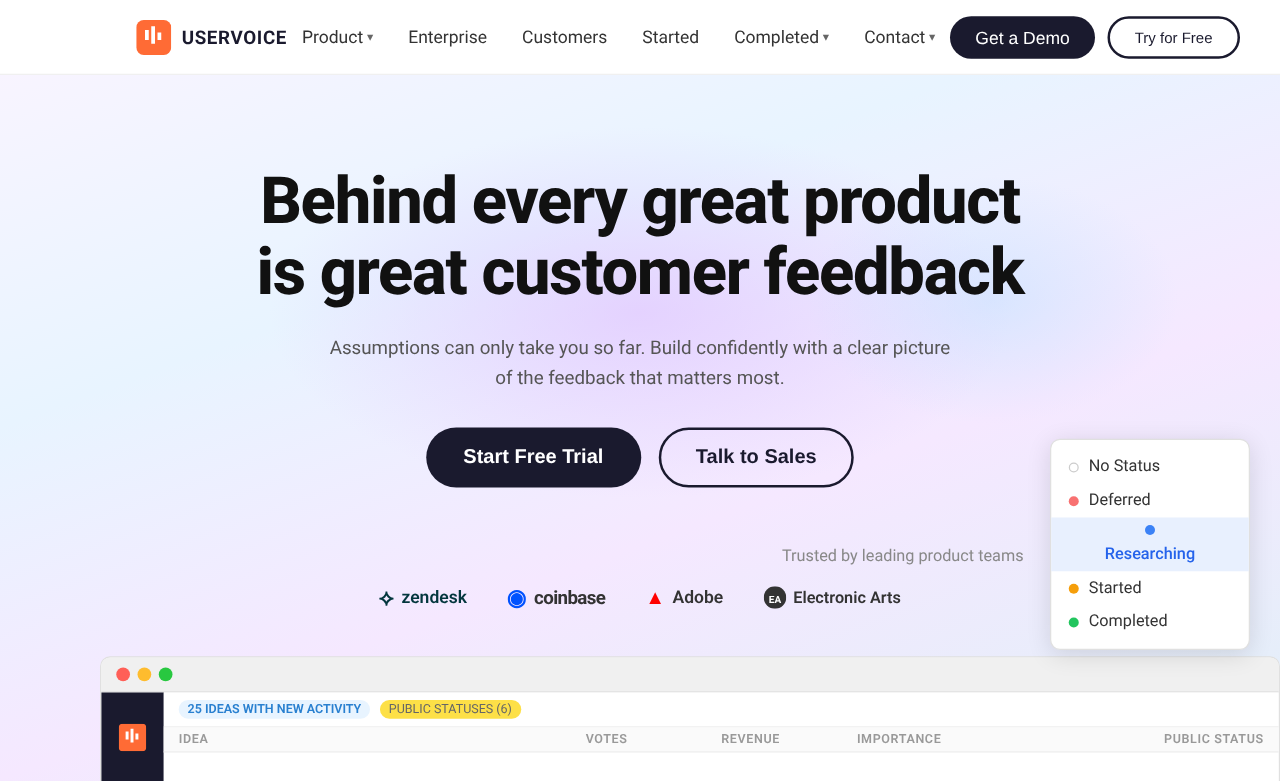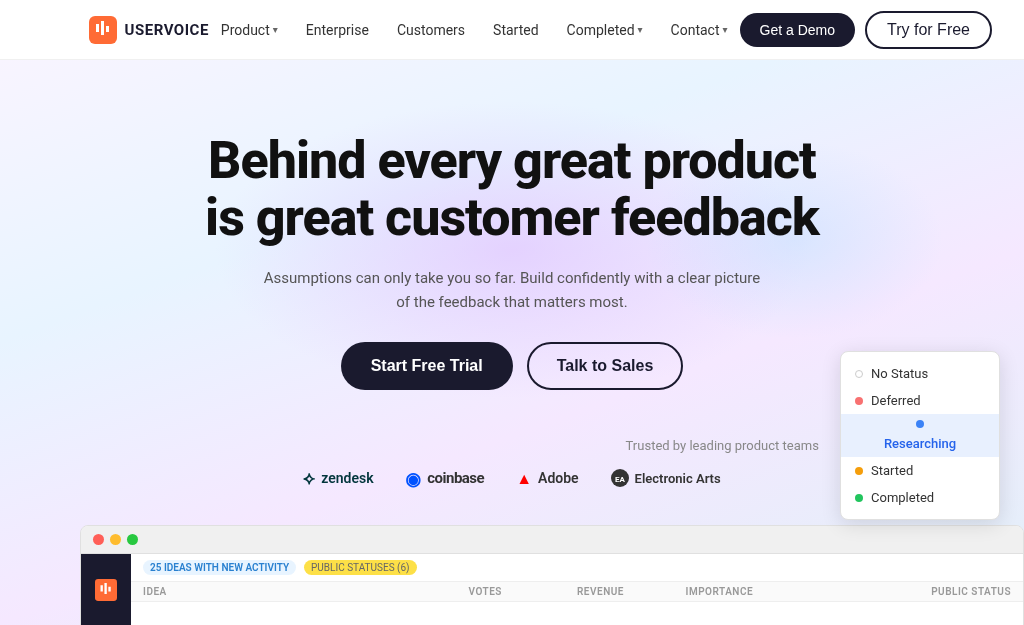--- a/index.html
+++ b/index.html
@@ -72,21 +72,21 @@
       font-size: 14px;
       font-weight: 500;
       cursor: pointer;
     }
     .btn-try {
       background: #fff;
       color: #1a1a2e;
       border: 2px solid #1a1a2e;
       border-radius: 24px;
       padding: 8px 20px;
-      font-size: 16px;
+      font-size: 12px;
       font-weight: 500;
       cursor: pointer;
     }
 
     
     .hero {
       position: relative;
       min-height: 565px;
       display: flex;
       flex-direction: column;

